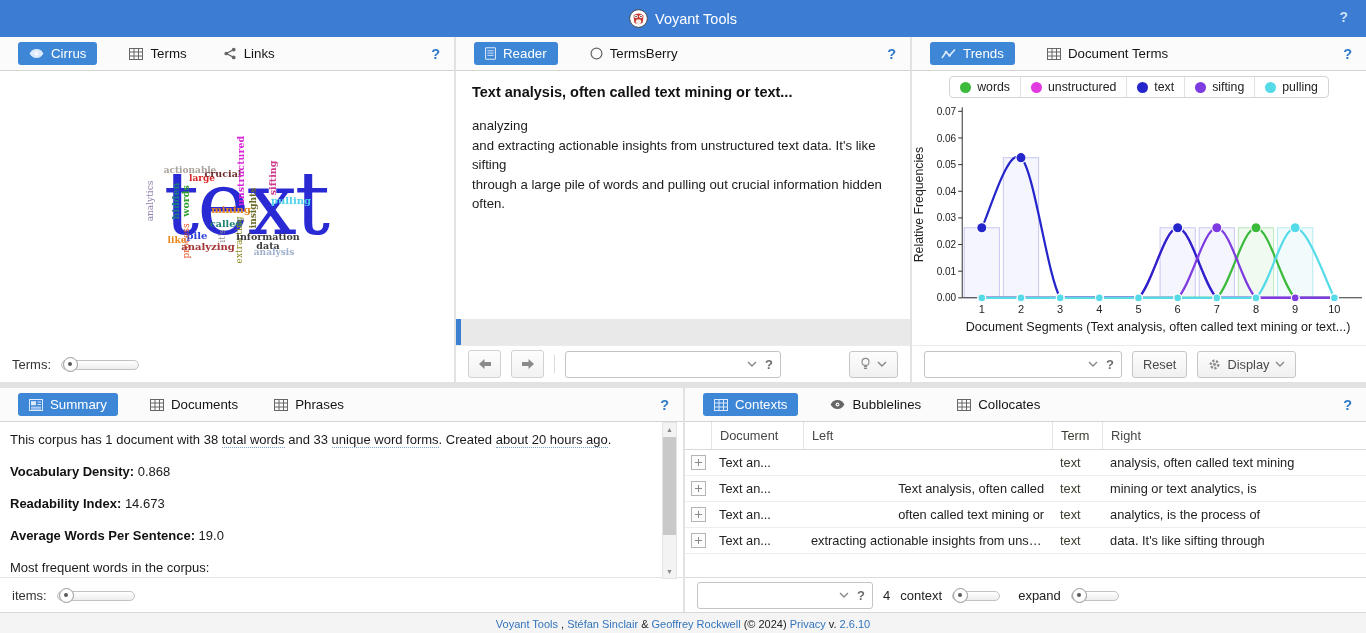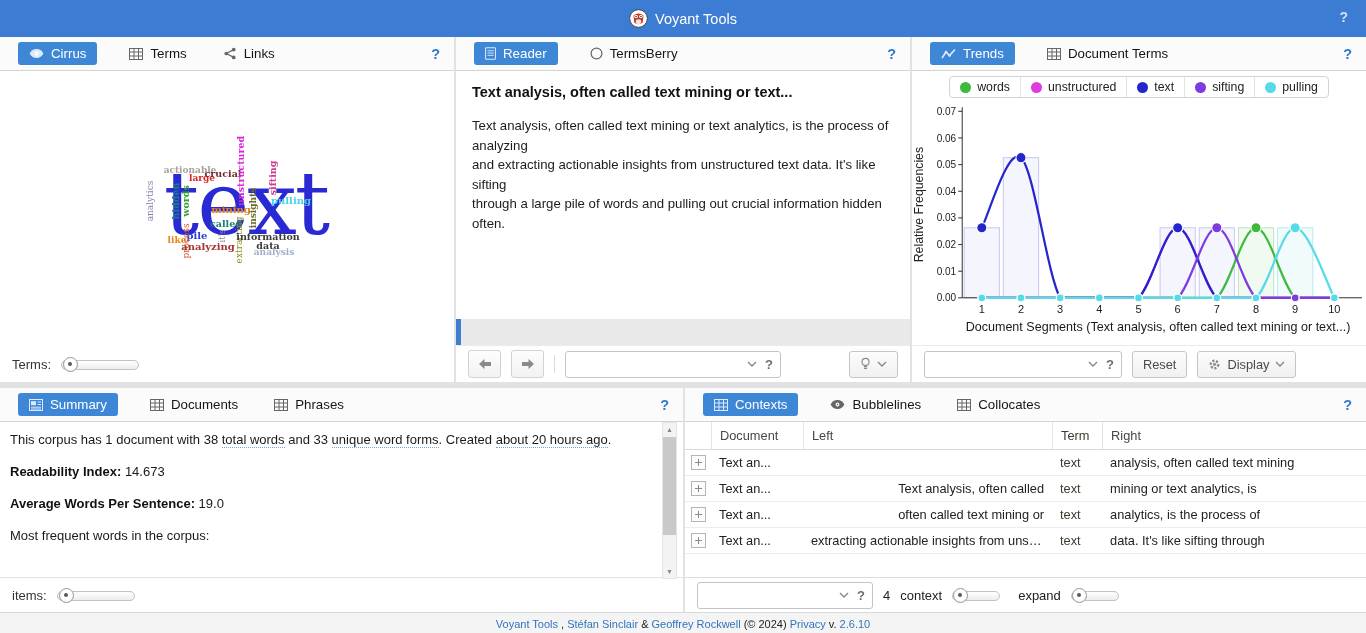--- a/index.html
+++ b/index.html
@@ -200,21 +200,20 @@
                 <circle cx="6.5" cy="6.5" r="5.4" fill="none" stroke="currentColor" stroke-width="1.2"></circle>
               </svg>
             </span>
             <span>TermsBerry</span>
           </div>
           <span class="phelp">?</span>
         </div>
       <div class="reader-text">
         <div class="reader-title">Text analysis, often called text mining or text...</div>
         <div id="reader-body">
-            <div class="rline">Text analysis, often called text mining or text analytics, is the process of</div>
             <div class="rline">analyzing</div>
             <div class="rline">and extracting actionable insights from unstructured text data. It's like</div>
             <div class="rline">sifting</div>
             <div class="rline">through a large pile of words and pulling out crucial information hidden</div>
             <div class="rline">often.</div>
           </div>
       </div>
       <div class="reader-strip">
         <div class="reader-pos"></div>
       </div>
@@ -469,20 +468,21 @@
                 <line x1="5" y1="0.5" x2="5" y2="11.5" stroke="currentColor"></line>
                 <line x1="9.5" y1="0.5" x2="9.5" y2="11.5" stroke="currentColor"></line>
               </svg>
             </span>
             <span>Phrases</span>
           </div>
           <span class="phelp">?</span>
         </div>
       <div class="sum-body" id="sum-body">
           <div class="sum-line"><span>This corpus has 1 document with 38 </span><span class="dotu">total words</span><span> and 33 </span><span class="dotu">unique word forms</span><span>. Created </span><span class="dotu">about 20 hours ago</span><span>.</span></div>
+          <div class="sum-line"><b>Vocabulary Density:</b> <span>0.868</span></div>
           <div class="sum-line"><b>Readability Index:</b> <span>14.673</span></div>
           <div class="sum-line"><b>Average Words Per Sentence:</b> <span>19.0</span></div>
           <div class="sum-line">Most frequent words in the corpus:</div>
         </div>
       <div class="sb">
         <div class="sb-btn">▲</div>
         <div class="sb-thumb"></div>
         <div class="sb-btn" style="position:absolute;bottom:0;left:0;right:0;">▼</div>
       </div>
       <div class="pfoot" style="height:34px;border-top:1px solid #e3e3e3;">

